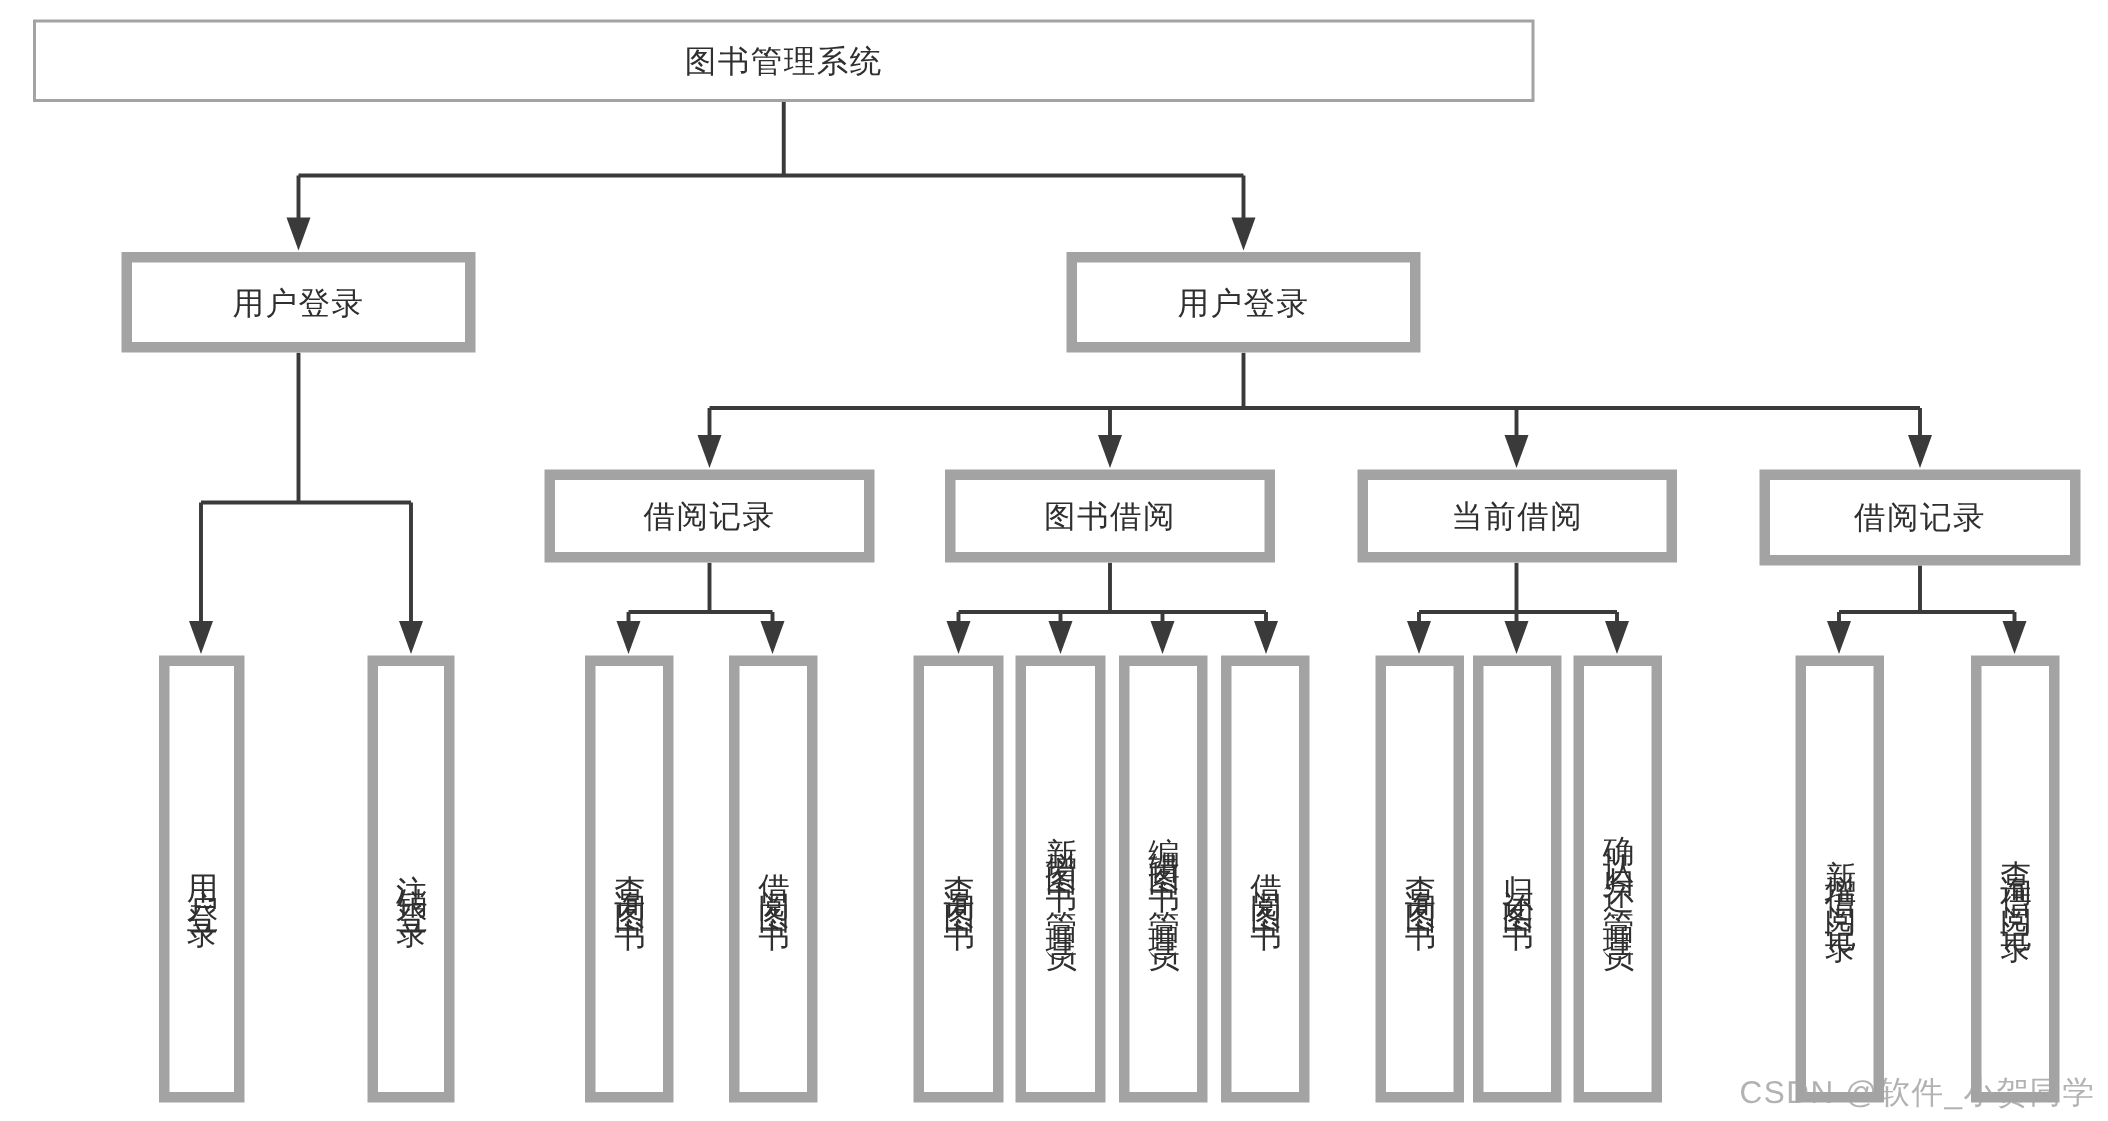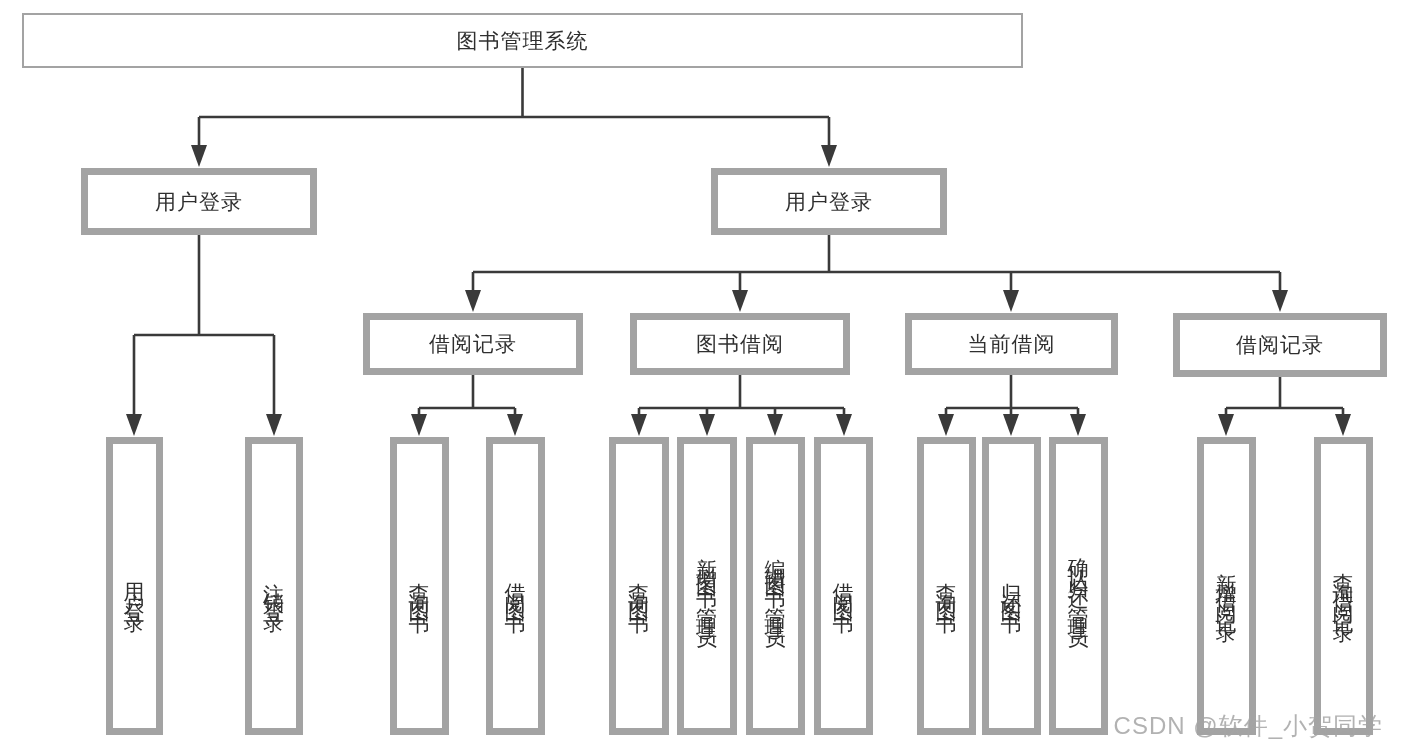--- a/index.html
+++ b/index.html
@@ -31,23 +31,23 @@
   .vt {
     writing-mode: vertical-rl;
     text-orientation: mixed;
     font-size: 21px;
     line-height: 1;
     letter-spacing: 10px;
     white-space: nowrap;
   }
   .watermark {
     position: absolute;
-    right: 22px;
+    right: 8px;
     bottom: 5px;
-    font-size: 24px;
+    font-size: 21px;
     color: rgba(165,165,165,0.85);
     letter-spacing: 1px;
     pointer-events: none;
     text-align: right;
   }
 </style>
 </head>
 <body>
 
 <div class="stage">

